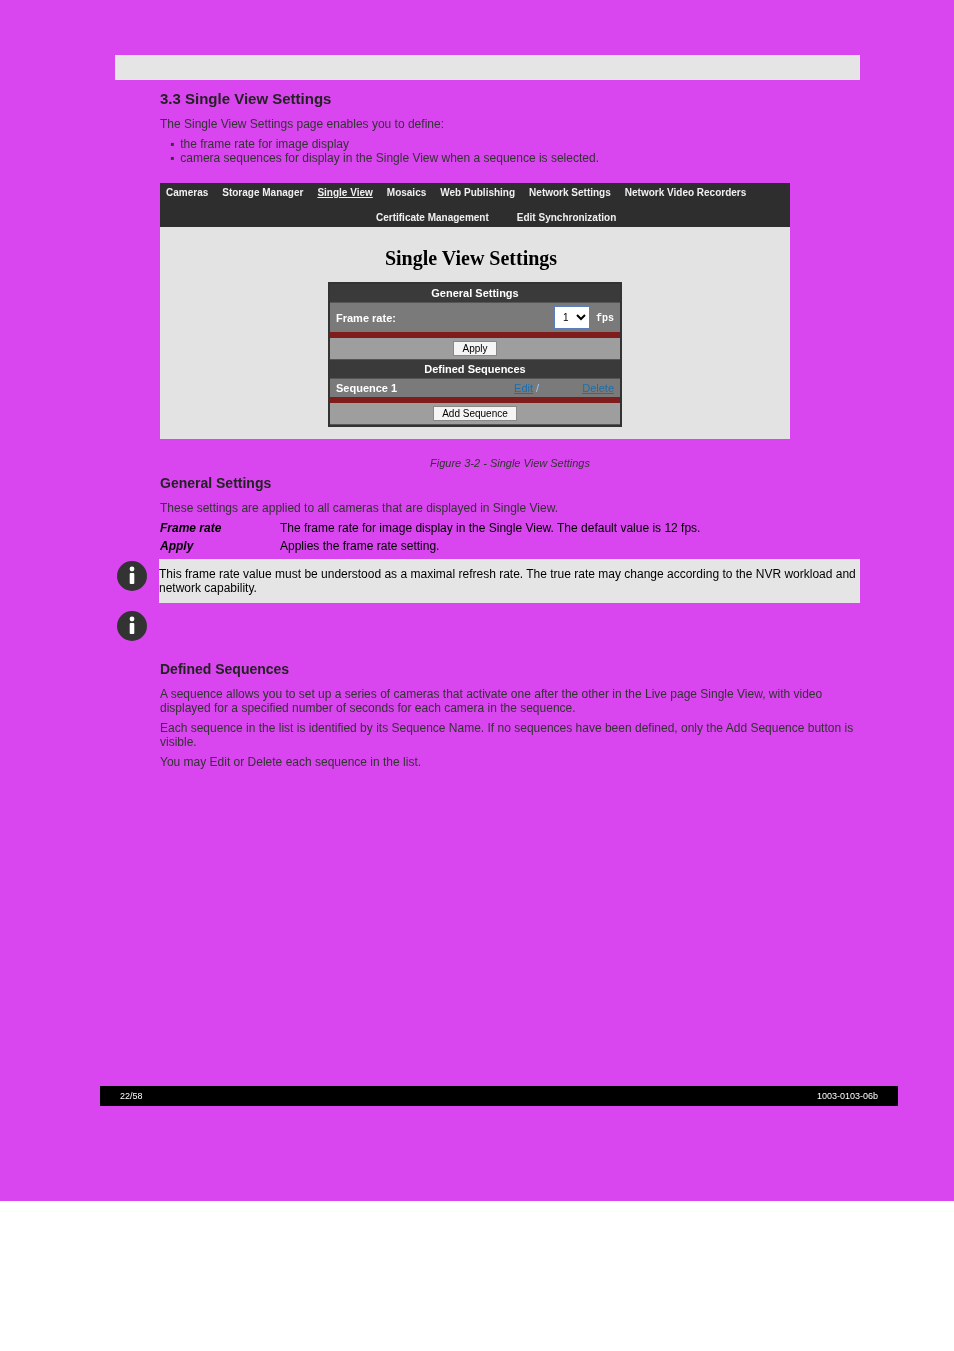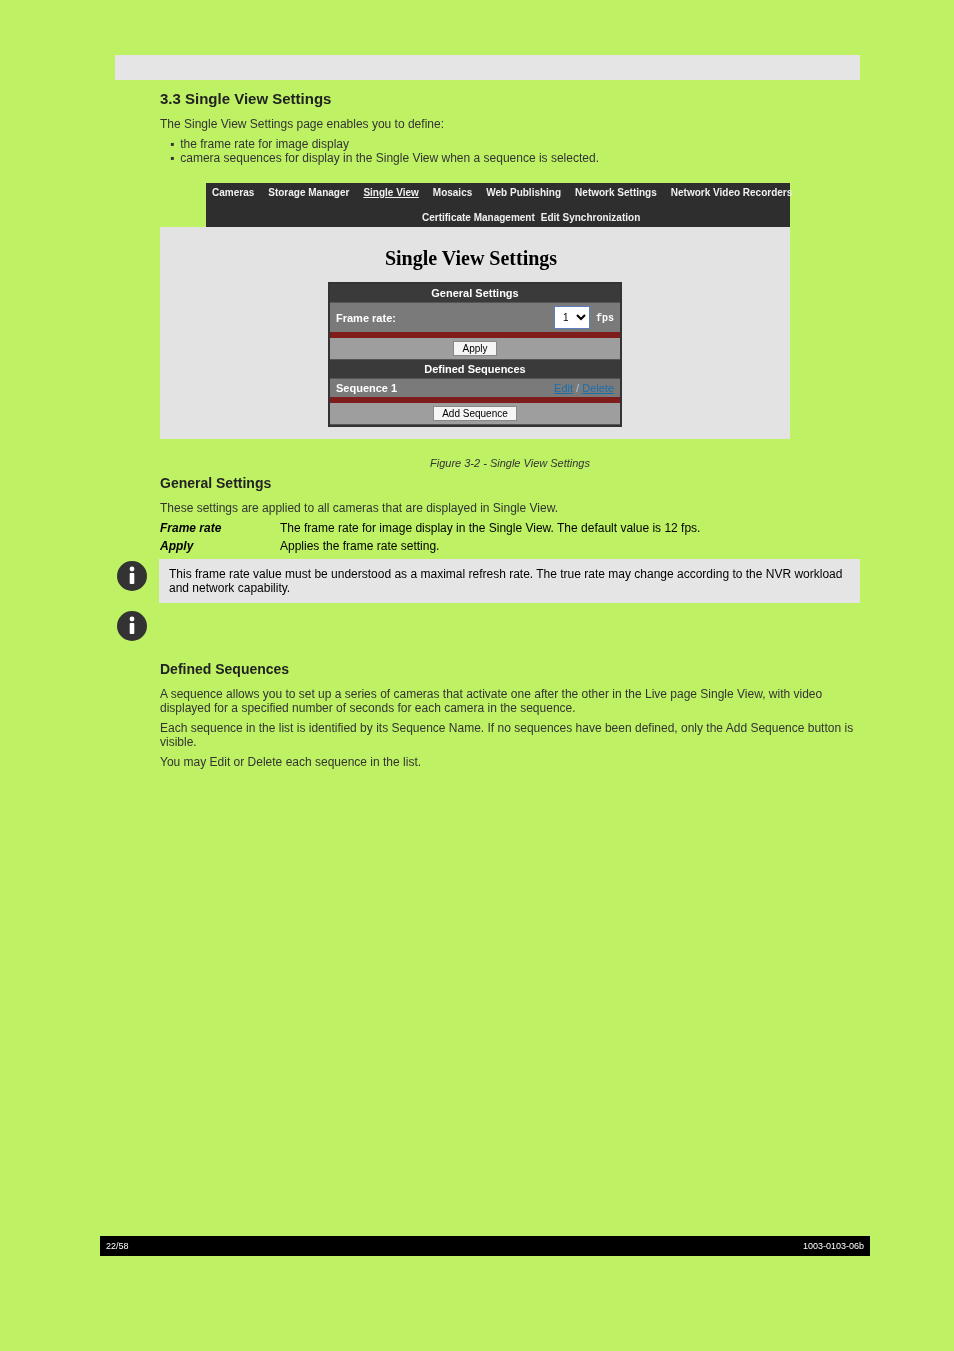--- a/index.html
+++ b/index.html
@@ -5,22 +5,22 @@
   body {
     margin: 0;
     padding: 0;
     font-family: Arial, sans-serif;
     background: #fff;
     width: 954px;
   }
   .page {
     position: relative;
     width: 954px;
-    height: 1351px;
-    background: #bef264;
+    height: 1201px;
+    background: #d946ef;
   }
   .header-bar {
     position: absolute;
     top: 55px;
     left: 115px;
     width: 745px;
     height: 25px;
     background: #e5e5e5;
   }
   .content {
@@ -60,32 +60,31 @@
   .nav-bar {
     background: #2e2e2e;
     color: #f0f0f0;
     font-size: 10px;
     font-weight: bold;
     padding: 4px 6px;
     display: flex;
     flex-wrap: wrap;
     gap: 14px;
     justify-content: flex-start;
-    margin-left: 46px;
   }
   .nav-item {
     white-space: nowrap;
   }
   .nav-item.active {
     text-decoration: underline;
   }
   .nav-bar .row2 {
     margin-left: 170px;
     display: flex;
-    gap: 6px;
+    gap: 28px;
     width: 100%;
     padding-left: 40px;
   }
   .panel-body {
     background: #e3e3e3;
     padding: 14px 0 12px 0;
     text-align: center;
   }
   .panel-heading {
     font-family: "Times New Roman", serif;
@@ -118,20 +117,21 @@
     border-bottom: 6px solid #7f1d1d;
   }
   .grey-row .links {
     color: #9cf;
     font-weight: normal;
   }
   .grey-row .links a {
     color: #1a6fae;
     text-decoration: underline;
     cursor: pointer;
+    margin-left: 40px;
   }
   .action-row {
     background: #9e9e9e;
     text-align: center;
     padding: 3px;
     border-bottom: 1px solid #555;
   }
   .btn {
     background: #f5f5f5;
     border: 1px solid #888;
@@ -178,36 +178,36 @@
     position: relative;
     margin-left: -45px;
   }
   .info-icon svg {
     width: 34px;
     height: 34px;
   }
   .info-text {
     flex: 1;
     background: #e5e5e5;
-    padding: 8px 10px;
+    padding: 8px 0;
     font-size: 12px;
   }
   .footer-bar {
     position: absolute;
     left: 100px;
     bottom: 95px;
     width: 758px;
     height: 20px;
     background: #000;
     color: #fff;
     font-size: 9px;
     display: flex;
     justify-content: space-between;
     align-items: center;
-    padding: 0 6px;
+    padding: 0 20px;
   }
 </style>
 </head>
 <body>
 <div class="page">
 
 <div class="header-bar"></div>
 
 <div class="content">
 

